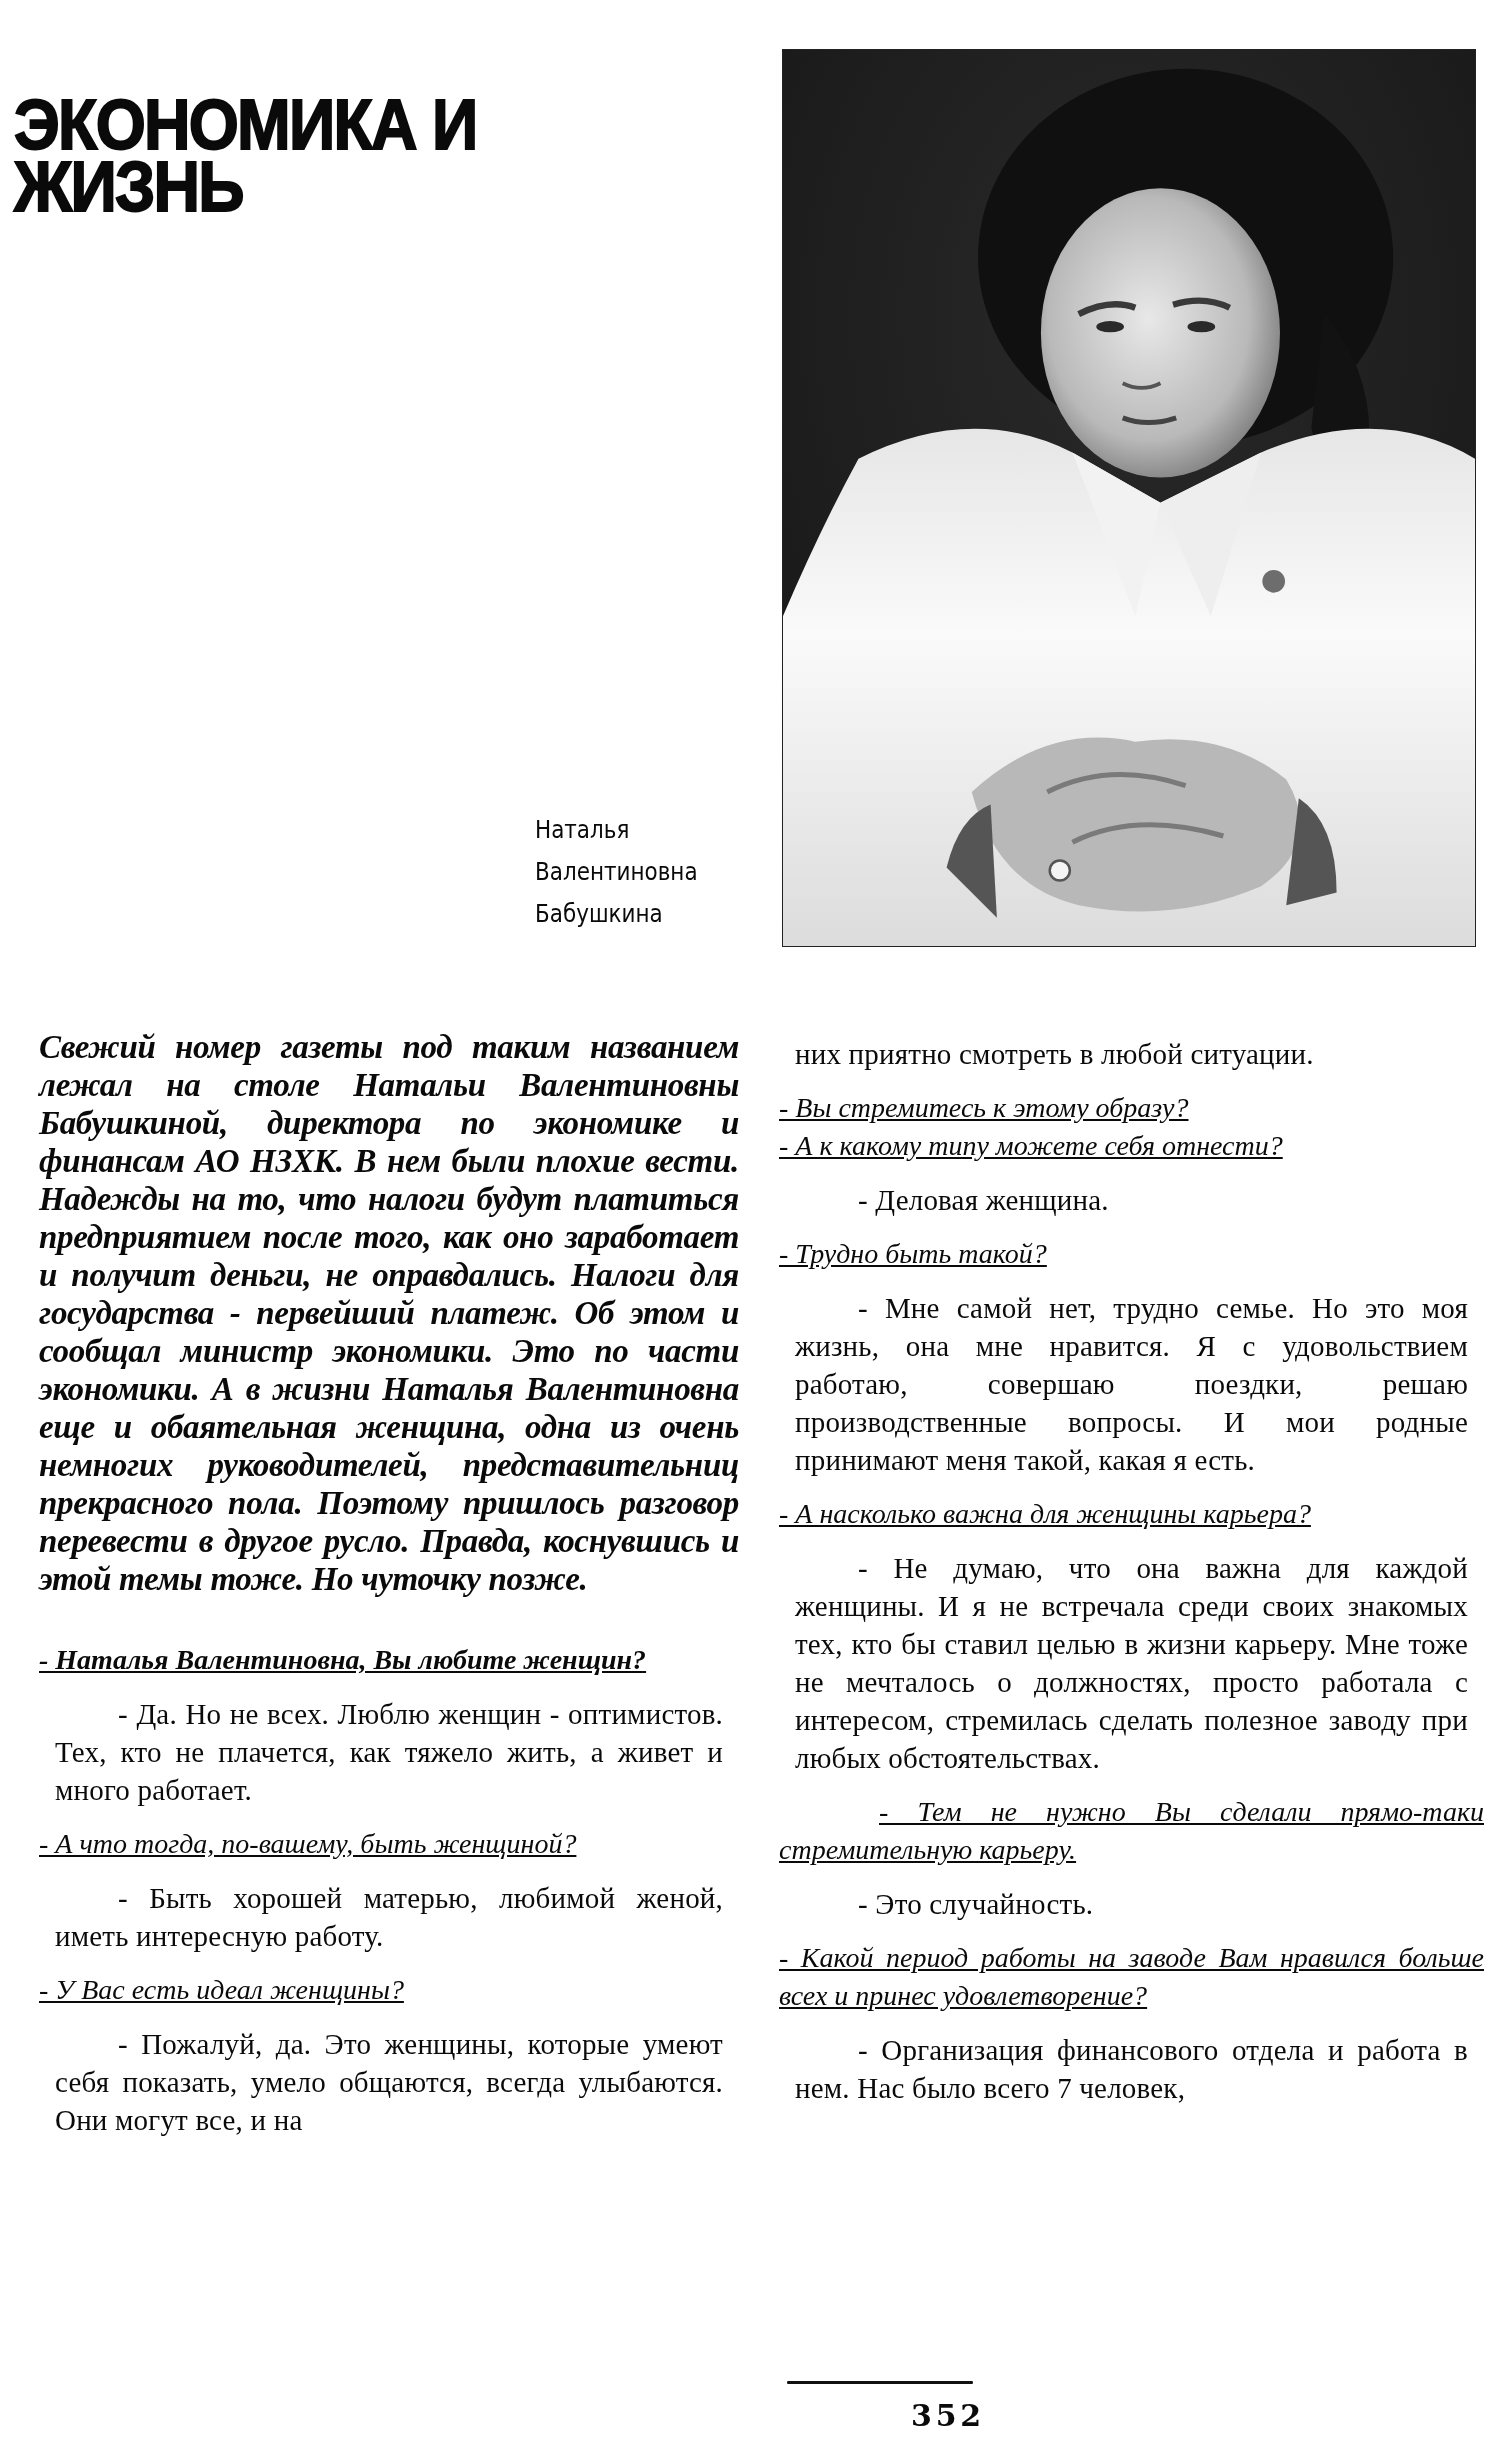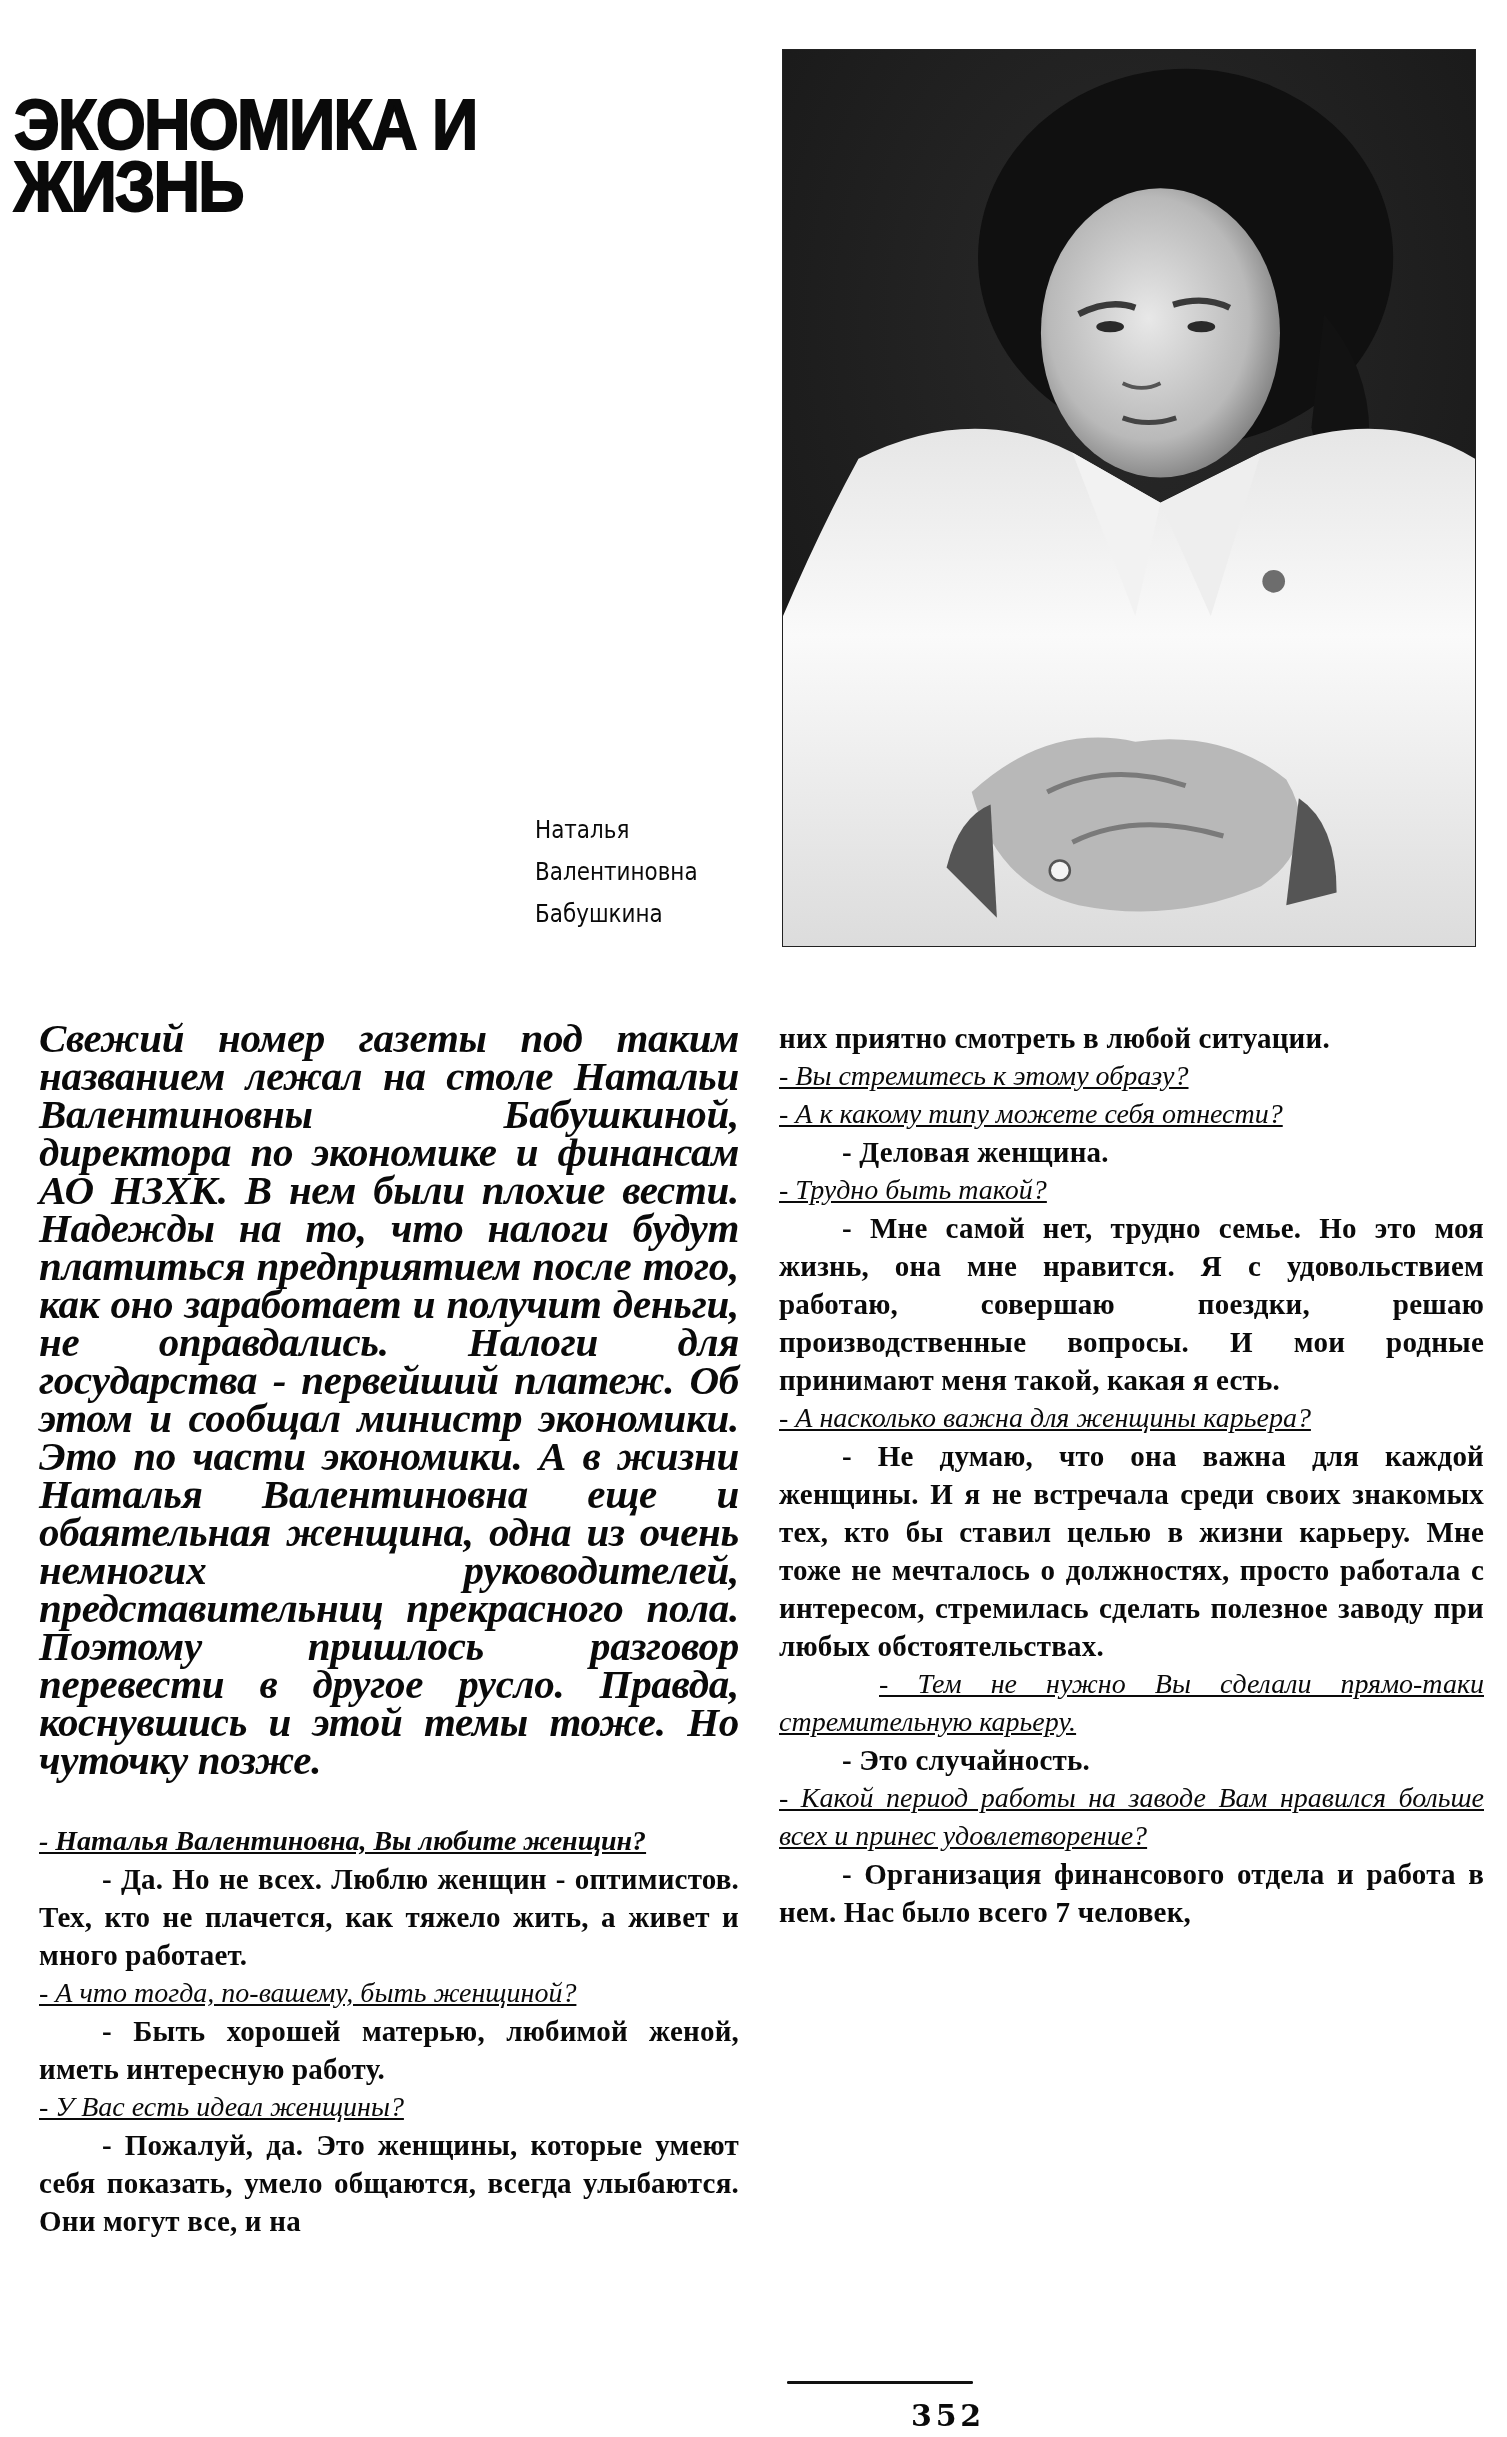--- a/index.html
+++ b/index.html
@@ -29,24 +29,24 @@
   .caption span { display: block; }
 
   .col {
     position: absolute; top: 1011px;
     font-family: "Liberation Serif", serif; font-size: 29px; line-height: 38px;
     text-align: justify;
   }
   .col-left { left: 39px; width: 700px; }
   .col-right { left: 779px; width: 705px; top: 1011px; }
 
-  .lead { font-style: italic; font-weight: 700; font-size: 41px; line-height: 38px; margin: 0 0 43px 0; letter-spacing: -0.3px; }
+  .lead { font-style: italic; font-weight: 700; font-size: 33px; line-height: 38px; margin: 9px 0 43px 0; letter-spacing: -0.3px; }
   .q { font-style: italic; font-size: 28px; margin: 0; line-height: 38px; text-decoration: underline; }
   .q.bold { font-weight: 700; }
-  .a { margin: 0; text-indent: 63px; font-weight: 700; letter-spacing: 0.2px; }
+  .a { margin: 16px; text-indent: 63px; font-weight: 400; letter-spacing: 0.2px; }
   .a.cont { text-indent: 0; }
   .q.indent { text-indent: 100px; }
   p { margin: 0; }
 
   .rule { position: absolute; left: 787px; top: 2373px; width: 186px; height: 3.1px; background: #111; border-radius: 1.3px; }
   .page-number {
     position: absolute; left: 903px; top: 2390px; width: 72px; text-align: right;
     font-family: "DejaVu Serif", serif; font-weight: 700; font-size: 30px; letter-spacing: 3.8px; margin-left: 8px;
   }
 </style>

